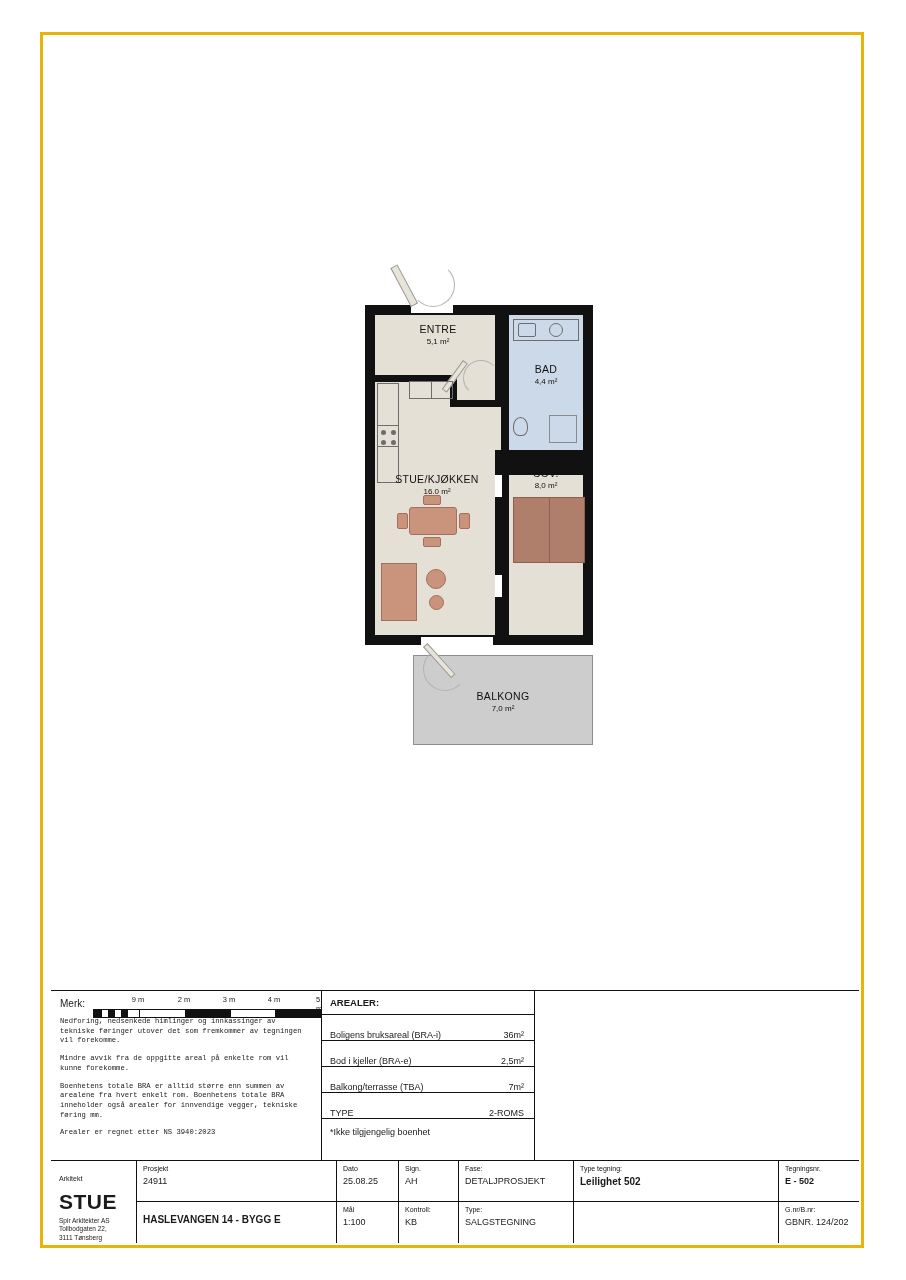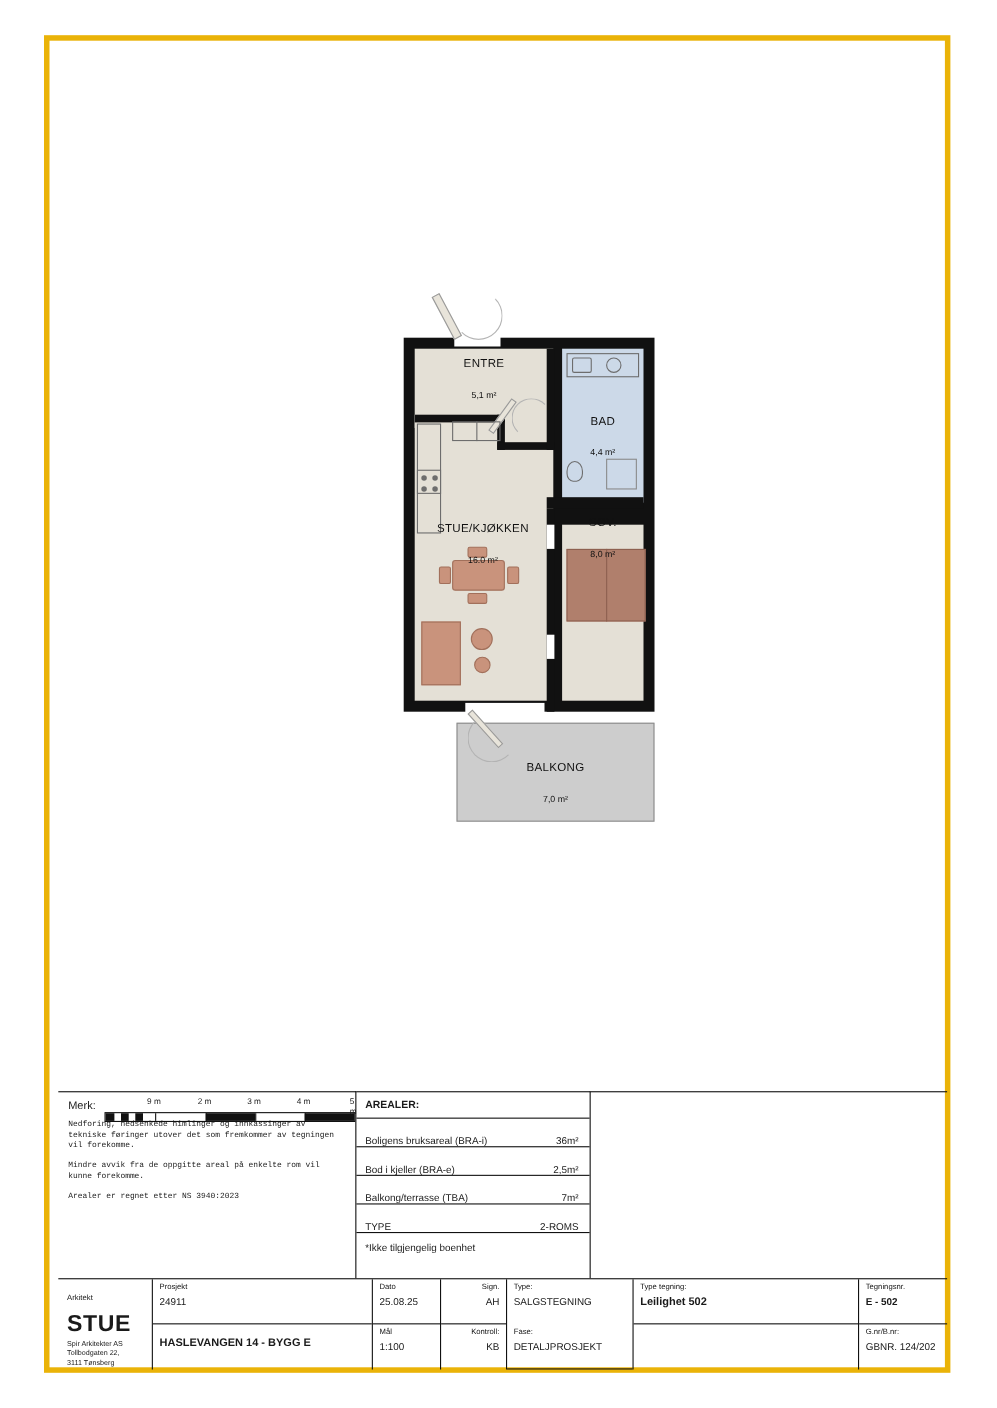--- a/index.html
+++ b/index.html
@@ -1,30 +1,30 @@
 <!DOCTYPE html>
 <html><head>
 <meta charset="utf-8">
 <style>
   html,body{margin:0;padding:0;background:#ffffff;}
   body{width:906px;height:1280px;position:relative;font-family:"Liberation Sans",sans-serif;color:#1a1a1a;overflow:hidden;}
 
-  .sheet{position:absolute;left:40px;top:32px;width:824px;height:1216px;border:5px solid #eab308;box-sizing:border-box;}
+  .sheet{position:absolute;left:40px;top:32px;width:824px;height:1216px;border:3px solid #eab308;box-sizing:border-box;}
 
   
   .plan{position:absolute;left:270px;top:240px;width:280px;height:490px;}
 
   .wall{position:absolute;background:#111111;}
   .room{position:absolute;background:#e4e0d6;}
   .bathroom{position:absolute;background:#ccd9e8;}
   .balcony{position:absolute;background:#cdcdcd;border:1px solid #8d8d8d;box-sizing:border-box;}
 
   .rlabel{position:absolute;text-align:center;line-height:1.15;}
   .rlabel .nm{font-size:10.5px;letter-spacing:.3px;color:#111;}
-  .rlabel .ar{font-size:8px;color:#111;margin-top:18px;}
+  .rlabel .ar{font-size:8px;color:#111;margin-top:2px;}
 
   .furn{position:absolute;}
   .bed{background:#b07f6c;border:1px solid #8d6050;box-sizing:border-box;}
   .sofa{background:#c9937c;border:1px solid #a2705b;box-sizing:border-box;}
   .tbl{background:#c9937c;border:1px solid #a2705b;box-sizing:border-box;border-radius:3px;}
   .chair{background:#c9937c;border:1px solid #a2705b;box-sizing:border-box;border-radius:2px;}
   .circle{background:#c9937c;border:1px solid #a2705b;box-sizing:border-box;border-radius:50%;}
   .kline{position:absolute;border:1px solid #6d6d6d;box-sizing:border-box;background:transparent;}
   .thinline{position:absolute;background:#6d6d6d;}
   .door-arc{position:absolute;border:1px solid #9a9a9a;border-radius:50%;box-sizing:border-box;background:rgba(255,255,255,.0);}
@@ -128,21 +128,21 @@
 
     <div class="white" style="left:108px;top:362px;width:72px;height:10px;"></div>
     <div class="door-leaf" style="left:110px;top:372px;width:6px;height:42px;transform:rotate(-42deg);transform-origin:top left;"></div>
     <div class="door-arc" style="left:110px;top:372px;width:44px;height:44px;border-color:#b3b3b3;border-top-color:transparent;border-right-color:transparent;"></div>
 
     <div class="rlabel" style="left:70px;top:48px;width:110px;">
       <div class="nm">ENTRE</div>
       <div class="ar">5,1 m²</div>
     </div>
 
-    <div class="rlabel" style="left:196px;top:100px;width:74px;">
+    <div class="rlabel" style="left:196px;top:88px;width:74px;">
       <div class="nm">BAD</div>
       <div class="ar">4,4 m²</div>
     </div>
 
     <div class="rlabel" style="left:58px;top:198px;width:132px;">
       <div class="nm">STUE/KJØKKEN</div>
       <div class="ar">16.0 m²</div>
     </div>
 
     <div class="rlabel" style="left:196px;top:192px;width:74px;">
@@ -172,20 +172,21 @@
     <div class="sb-num" style="left:91px;">2 m</div>
     <div class="sb-num" style="left:136px;">3 m</div>
     <div class="sb-num" style="left:181px;">4 m</div>
     <div class="sb-num" style="left:226px;">5 m</div>
   </div>
 
   <div class="notes">
     <div class="nt-h">Merk:</div>
     <p>Nedforing, nedsenkede himlinger og innkassinger av tekniske føringer utover det som fremkommer av tegningen vil forekomme.</p>
     <p>Mindre avvik fra de oppgitte areal på enkelte rom vil kunne forekomme.</p>
+    <p>Boenhetens totale BRA er alltid større enn summen av arealene fra hvert enkelt rom. Boenhetens totale BRA inneholder også arealer for innvendige vegger, tekniske føring mm.</p>
     <p>Arealer er regnet etter NS 3940:2023</p>
   </div>
 
   <div class="areas">
     <div class="ah">AREALER:</div>
     <div class="arow">
       <div class="k">Boligens bruksareal (BRA-i)</div>
       <div class="v">36m²</div>
     </div>
     <div class="arow">
@@ -229,40 +230,40 @@
       <div class="tb-sub top">
         <span class="tb-k">Dato</span>
         <span class="tb-v sm">25.08.25</span>
       </div>
       <div class="tb-sub">
         <span class="tb-k">Mål</span>
         <span class="tb-v sm">1:100</span>
       </div>
     </div>
 
-    <div class="tb-cell" style="width:60px;text-align:right;">
+    <div class="tb-cell" style="width:60px;">
       <div class="tb-sub top">
         <span class="tb-k">Sign.</span>
         <span class="tb-v sm">AH</span>
       </div>
       <div class="tb-sub">
         <span class="tb-k">Kontroll:</span>
         <span class="tb-v sm">KB</span>
       </div>
     </div>
 
     <div class="tb-cell" style="width:115px;">
+      <div class="tb-sub top">
+        <span class="tb-k">Fase:</span>
+        <span class="tb-v sm">DETALJPROSJEKT</span>
+      </div>
       <div class="tb-sub">
         <span class="tb-k">Type:</span>
         <span class="tb-v sm">SALGSTEGNING</span>
       </div>
-      <div class="tb-sub top">
-        <span class="tb-k">Fase:</span>
-        <span class="tb-v sm">DETALJPROSJEKT</span>
-      </div>
     </div>
 
     <div class="tb-cell" style="width:205px;">
       <div class="tb-sub top">
         <span class="tb-k">Type tegning:</span>
         <span class="tb-v b">Leilighet 502</span>
       </div>
       <div class="tb-sub"></div>
     </div>
 

